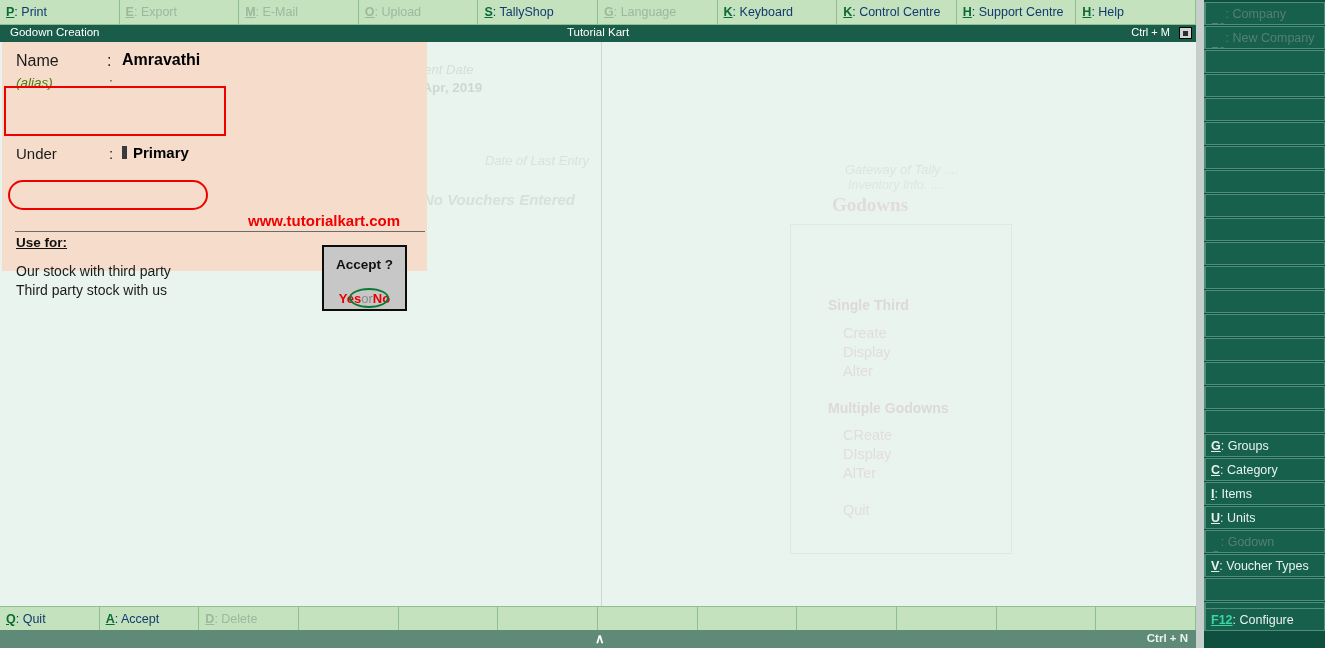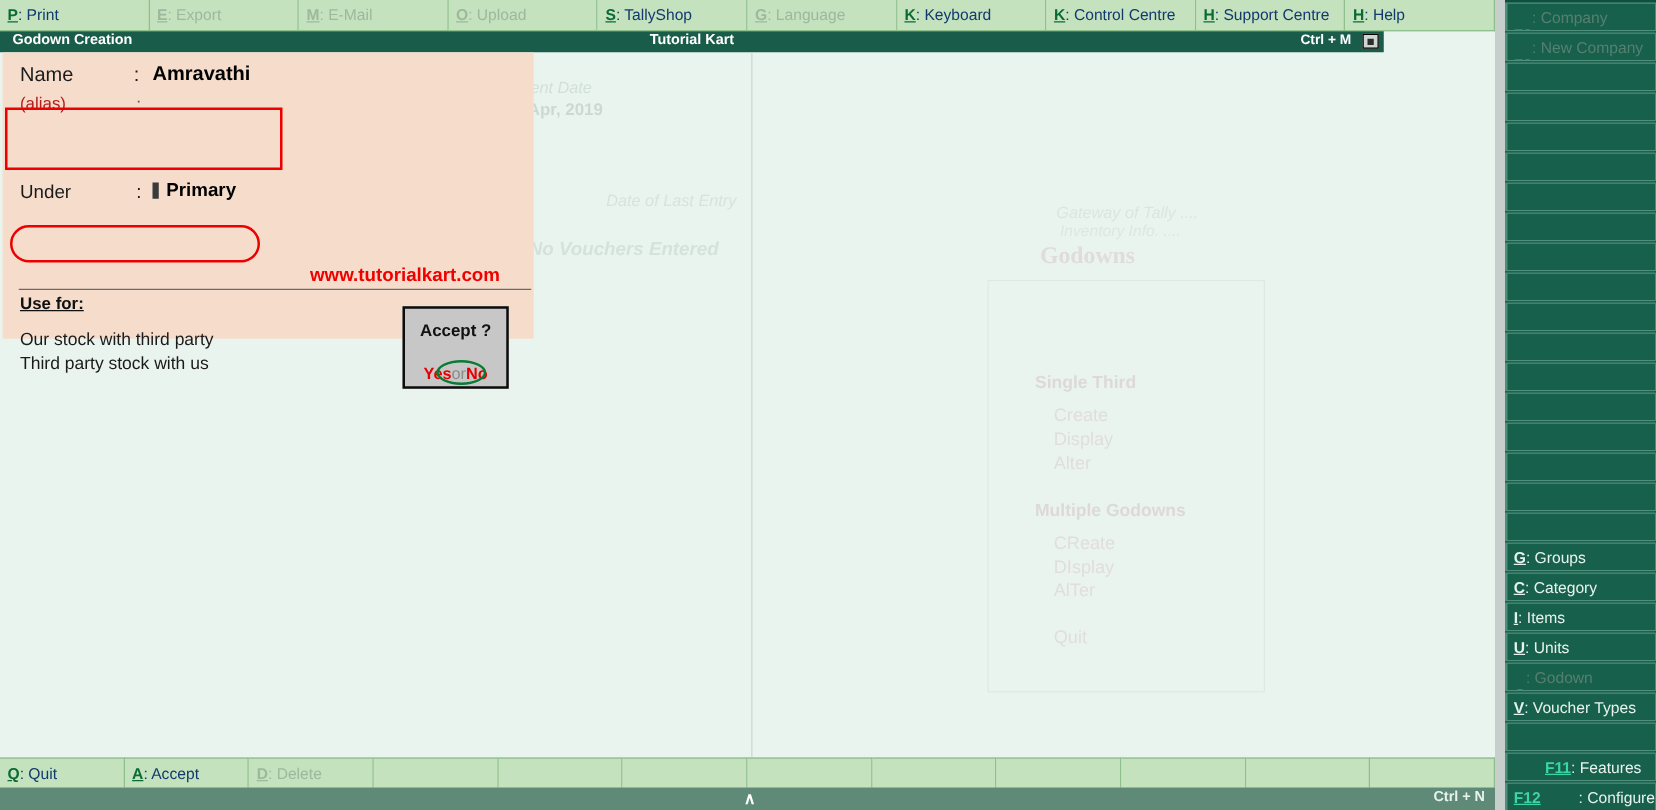--- a/index.html
+++ b/index.html
@@ -32,24 +32,24 @@
     color:#123a6e;
     white-space:nowrap;
     overflow:hidden;
   }
   .topbtn .k{ text-decoration:underline; color:#0b6b34; font-weight:bold;}
   .topbtn.dim{ color:#9db99d; }
   .topbtn.dim .k{ color:#9db99d; }
 
   
   .titlebar{
-    position:absolute;left:0;top:25px;width:1107px;height:17px;
+    position:absolute;left:0;top:25px;width:1196px;height:17px;
     background:#1a5c4a;
     color:#ffffff;
-    font-size:11.5px;font-weight:bold;
+    font-size:11.5px;font-weight:normal;
     box-sizing:border-box;
   }
   .titlebar .scrname{
     position:absolute;left:10px;top:1px;
     color:#ffffff;
   }
   .titlebar .company{
     position:absolute;left:0;right:0;top:1px;text-align:center;
     color:#ffffff;
   }
@@ -104,21 +104,21 @@
   .gquit{ left:843px; top:460px; font-size:14.5px; color:#e1ddde;}
 
   
   .form{
     position:absolute;left:2px;top:0px;width:425px;height:229px;
     background:#f6ddcb;
   }
   .f-name-label{ position:absolute;left:14px;top:10px;font-size:16px;color:#1b1b1b;}
   .f-name-colon{ position:absolute;left:105px;top:10px;font-size:16px;color:#1b1b1b;}
   .f-name-value{ position:absolute;left:120px;top:9px;font-size:16px;font-weight:bold;color:#000;}
-  .f-alias-label{ position:absolute;left:14px;top:33px;font-size:13.5px;color:#b91c1c;}
+  .f-alias-label{ position:absolute;left:14px;top:33px;font-size:13.5px;font-style:italic;color:#4d7c0f;}
   .f-alias-colon{ position:absolute;left:107px;top:33px;font-size:14px;color:#555;}
 
   .f-under-label{ position:absolute;left:14px;top:103px;font-size:15px;color:#1b1b1b;}
   .f-under-colon{ position:absolute;left:107px;top:103px;font-size:15px;color:#1b1b1b;}
   .f-under-cursor{ position:absolute;left:120px;top:104px;width:5px;height:13px;background:#3a3a3a;}
   .f-under-value{ position:absolute;left:131px;top:102px;font-size:15px;font-weight:bold;color:#000;}
 
   .watermark{
     position:absolute;left:246px;top:170px;
     font-size:15px;color:#f00000;font-weight:bold;
@@ -477,19 +477,19 @@
         <span>: Voucher Types</span>
       </div>
       <div class="sbtn empty" style="top: 578px;">
         <span class="k"></span>
         <span></span>
       </div>
       <div class="sbtn cyan" style="top: 602px; padding-left: 30px;">
         <span class="k">F11</span>
         <span>: Features</span>
       </div>
-      <div class="sbtn cyan" style="top: 626px; justify-content: space-between;">
+      <div class="sbtn cyan" style="top: 608px;">
         <span class="k">F12</span>
         <span>: Configure</span>
       </div>
     </div>
 
 </div>
 
 </body></html>

